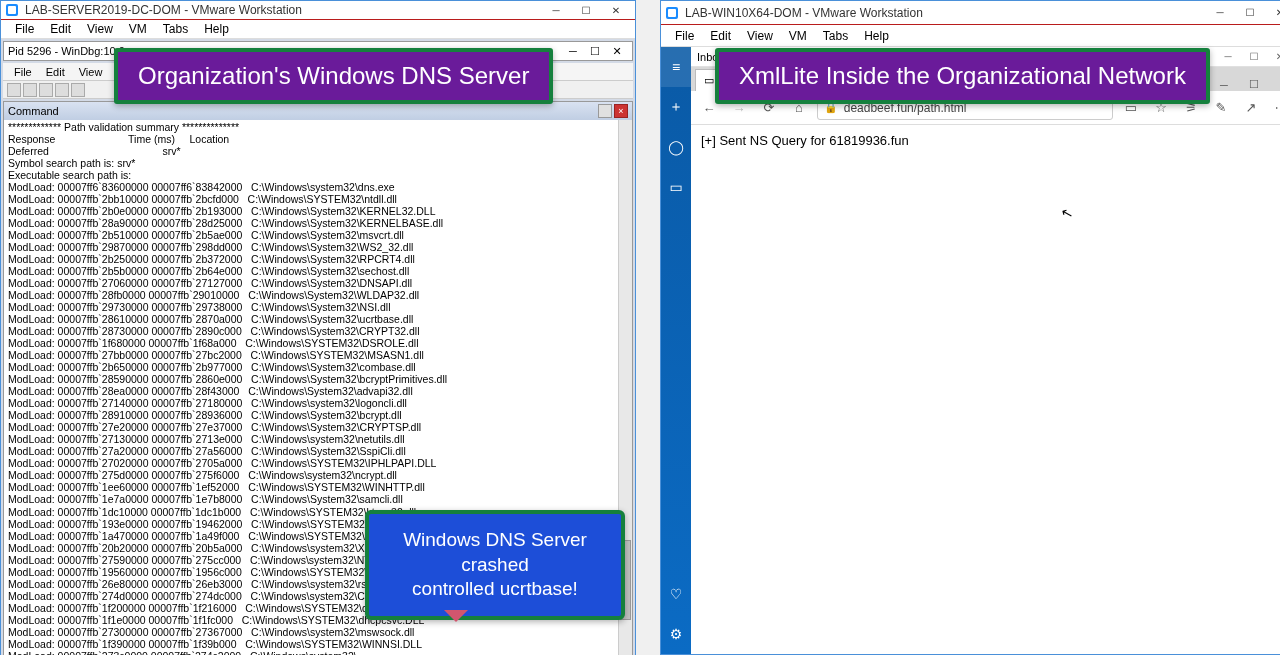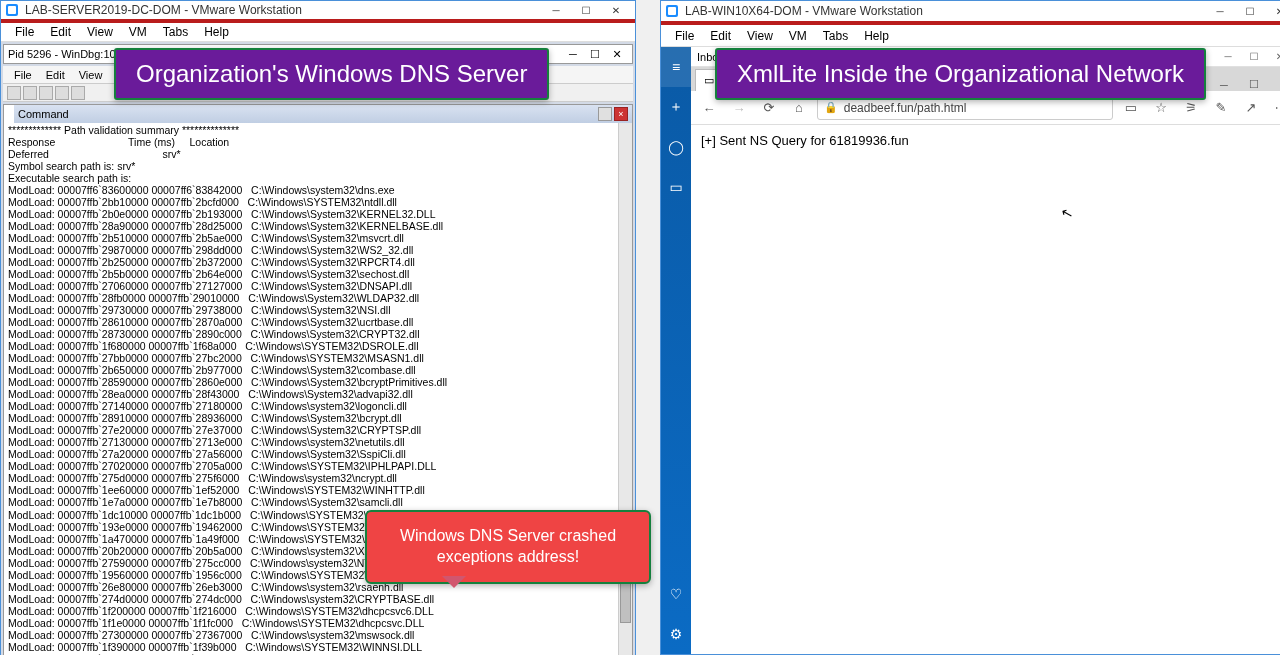--- a/index.html
+++ b/index.html
@@ -3,40 +3,40 @@
 <meta charset="utf-8">
 <style>
 * { margin:0; padding:0; box-sizing:border-box; font-family:"Segoe UI",Tahoma,sans-serif; }
 body { width:1280px; height:655px; background:#f0f0f0; position:relative; overflow:hidden; }
 
 
 .vm-window { position:absolute; background:#fff; border:1px solid #4a90d9; display:flex; flex-direction:column; }
 .vm-window.left { left:0; top:0; width:636px; height:655px; }
 .vm-window.right { left:660px; top:0; width:640px; height:655px; }
 
-.vm-titlebar { height:24px; background:#fff; display:flex; align-items:center; padding:0 4px; font-size:12px; color:#333; border-bottom:4px solid #b91c1c; }
+.vm-titlebar { height:24px; background:#fff; display:flex; align-items:center; padding:0 4px; font-size:12px; color:#333; border-bottom:1px solid #b91c1c; }
 .vm-titlebar .icon { width:14px; height:14px; margin-right:6px; display:flex; align-items:center; justify-content:center; }
 .vm-titlebar .spacer { flex:1; }
 .vm-titlebar .btn { width:30px; height:18px; display:flex; align-items:center; justify-content:center; font-size:10px; color:#333; cursor:pointer; }
 
 .vm-menubar { height:22px; display:flex; align-items:center; padding:0 6px; font-size:12px; border-bottom:1px solid #ddd; background:#fff; }
 .vm-menubar .item { padding:2px 8px; cursor:pointer; }
 
 
 .windbg-frame { flex:1; background:#d3dae6; display:flex; flex-direction:column; position:relative; }
 .windbg-title { height:20px; background:#fff; display:flex; align-items:center; font-size:11px; padding:0 4px; border:1px solid #999; margin:2px; }
 .windbg-title .spacer { flex:1; }
 .windbg-title .mini { width:22px; text-align:center; cursor:pointer; font-size:11px; }
 .windbg-menu { height:18px; display:flex; align-items:center; font-size:11px; padding:0 4px; background:#f5f5f5; border-bottom:1px solid #ccc; margin:0 2px; }
 .windbg-menu .item { padding:1px 7px; cursor:pointer; }
 .windbg-toolbar { height:18px; background:#f0f0f0; border-bottom:1px solid #ccc; margin:0 2px; display:flex; align-items:center; gap:2px; padding:0 4px; }
 .tb-ico { width:14px; height:14px; background:#ddd; border:1px solid #aaa; }
 
 .command-pane { flex:1; margin:2px; border:1px solid #999; background:#fff; display:flex; flex-direction:column; overflow:hidden; }
-.command-head { background:linear-gradient(#d9e2f1,#c0cee3); height:18px; display:flex; align-items:center; font-size:11px; padding:0 4px;margin-left:10px; }
+.command-head { background:linear-gradient(#d9e2f1,#c0cee3); height:18px; display:flex; align-items:center; font-size:11px; padding:0 4px; }
 .command-head .spacer { flex:1; }
 .command-head .red { width:14px; height:14px; background:#cc3333; color:#fff; display:flex; align-items:center; justify-content:center; font-size:9px; border:1px solid #992222; }
 .command-head .gray { width:14px; height:14px; background:#e0e0e0; border:1px solid #999; margin-right:2px; }
 .command-body { flex:1; overflow:hidden; font-family:"Courier New",monospace; font-size:10.5px; line-height:1.05; white-space:pre; color:#000; padding:2px 4px; position:relative; }
 .command-body .scroll { position:absolute; right:0; top:0; bottom:0; width:14px; background:#e8e8e8; border-left:1px solid #ccc; }
 .command-body .scroll .thumb { position:absolute; left:1px; right:1px; top:420px; height:80px; background:#c0c0c0; border:1px solid #999; }
 
 
 .win10-frame { flex:1; background:#0078d7; display:flex; position:relative; }
 .win10-rail { width:30px; background:linear-gradient(#0a5aa6,#0b6bc4); display:flex; flex-direction:column; align-items:center; color:#fff; }
@@ -56,22 +56,22 @@
 .edge-chev { width:20px; height:22px; display:flex; align-items:center; justify-content:center; color:#555; font-size:10px; cursor:pointer;}
 .edge-tools { height:34px; background:#fff; border-bottom:1px solid #ddd; display:flex; align-items:center; padding:0 6px; gap:6px; }
 .nav-ico { width:24px; height:24px; display:flex; align-items:center; justify-content:center; color:#555; font-size:13px; cursor:pointer; border-radius:3px;}
 .url-box { flex:1; height:24px; border:1px solid #ccc; border-radius:3px; display:flex; align-items:center; font-size:12px; color:#444; padding:0 6px; background:#fff;}
 .url-box .lock { color:#777; font-size:11px; margin-right:6px;}
 .page-area { flex:1; background:#fff; padding:8px 10px; font-family:"Times New Roman",serif; font-size:13px; color:#000; position:relative;}
 .page-area .line { margin-bottom:1px;}
 .cursor-arrow { position:absolute; font-size:14px; color:#000; transform:rotate(-15deg);}
 
 
-.callout { position:absolute; background:#6a1b9a; color:#fff; font-size:24px; font-weight:500; padding:10px 20px; border:2px solid #15803d; border-radius:3px; box-shadow:0 2px 6px rgba(0,0,0,0.3); white-space:nowrap; }
-.callout.pink { background:#ef4444; border-radius:6px; font-size:16px; text-align:center; line-height:1.3; white-space:normal; width:286px; padding:14px 18px; }
+.callout { position:absolute; background:#6a1b9a; color:#fff; font-size:24px; font-weight:500; padding:10px 20px; border:4px solid #15803d; border-radius:3px; box-shadow:0 2px 6px rgba(0,0,0,0.3); white-space:nowrap; }
+.callout.pink { background:#1d4ed8; border-radius:6px; font-size:19px; text-align:center; line-height:1.3; white-space:normal; width:260px; padding:14px 18px; }
 .callout.pink::after { content:""; position:absolute; left:75px; bottom:-18px; border:12px solid transparent; border-top-color:#d1566e;}
 </style>
 </head>
 <body>
 
 <div class="vm-window left">
   <div class="vm-titlebar">
     <span class="icon">
         <svg width="12" height="12">
           <rect width="12" height="12" fill="#1a8cff" rx="2"></rect>
@@ -261,14 +261,14 @@
 </div>
 
 <div class="callout" style="left:114px; top:48px;">
   <span>Organization's Windows DNS Server</span>
 </div>
 <div class="callout" style="left:715px; top:48px;">
   <span>XmlLite Inside the Organizational Network</span>
 </div>
 <div class="callout pink" style="left:365px; top:510px;">
   <div>Windows DNS Server crashed</div>
-  <div>exceptions address!</div>
+  <div>controlled ucrtbase!</div>
 </div>
 
 </body></html>

